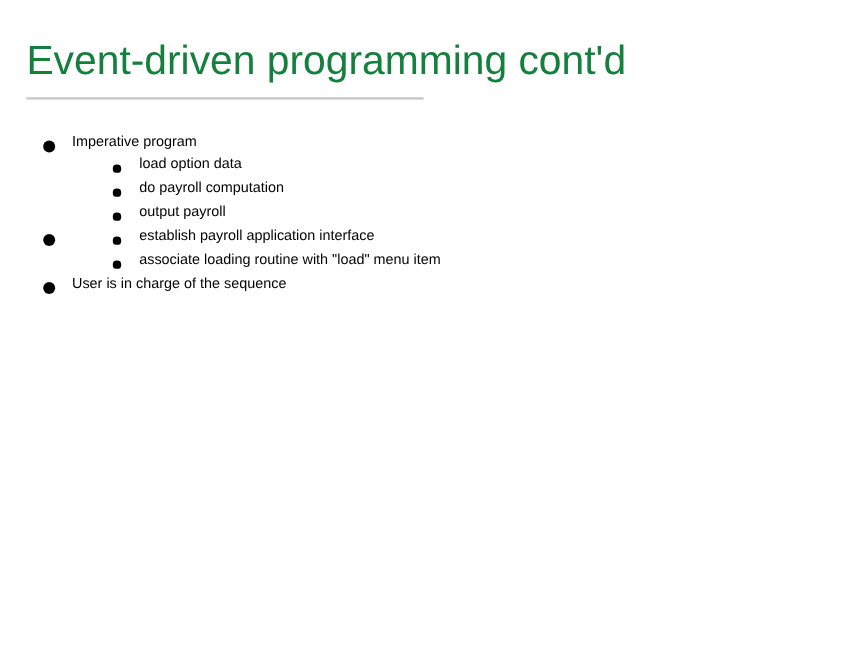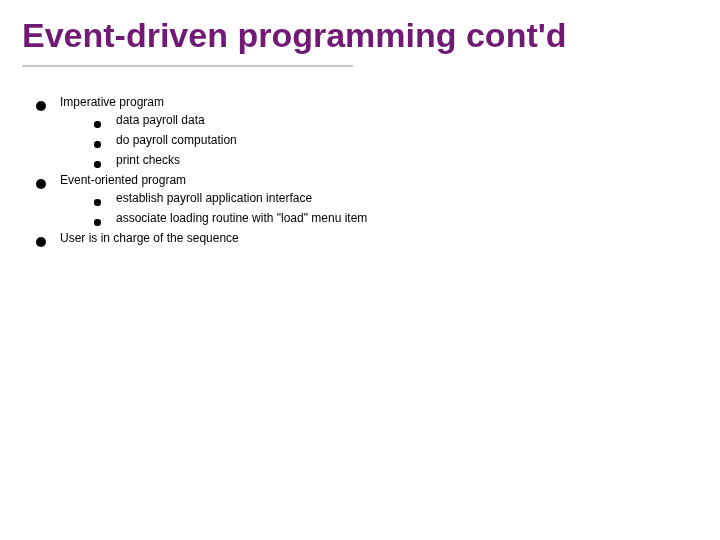--- a/index.html
+++ b/index.html
@@ -15,23 +15,23 @@
   .slide {
     position: relative;
     width: 720px;
     height: 540px;
     box-sizing: border-box;
     padding: 14px 22px 24px 22px;
   }
   .title {
     font-size: 34px;
     line-height: 1.15;
-    font-weight: bold;
-    color: #701a75; 
-    margin: 0 0 0 0;
+    font-weight: normal;
+    color: #15803d; 
+    margin: 16px 0 0 0;
     padding: 2px 0 10px 0;
   }
   .rule {
     border: none;
     border-top: 2px solid #c8c8c8;
     margin: 0;
     width: 49%;
     height: 0;
   }
   .body {
@@ -89,33 +89,32 @@
   <h1 class="title">Event-driven programming cont'd</h1>
   <hr class="rule">
 
   <div class="body">
     <ul class="outer">
 
       <li>
         <span class="blk">Imperative program</span>
         <ul class="inner">
           <li>
-            <span>data payroll data</span>
+            <span>load option data</span>
           </li>
           <li>
             <span>do payroll computation</span>
           </li>
           <li>
-            <span>print checks</span>
+            <span>output payroll</span>
           </li>
         </ul>
       </li>
 
       <li>
-        <span class="blk">Event-oriented program</span>
         <ul class="inner">
           <li>
             <span>establish payroll application interface</span>
           </li>
           <li>
             <span>associate loading routine with "load" menu item</span>
           </li>
         </ul>
       </li>
 

